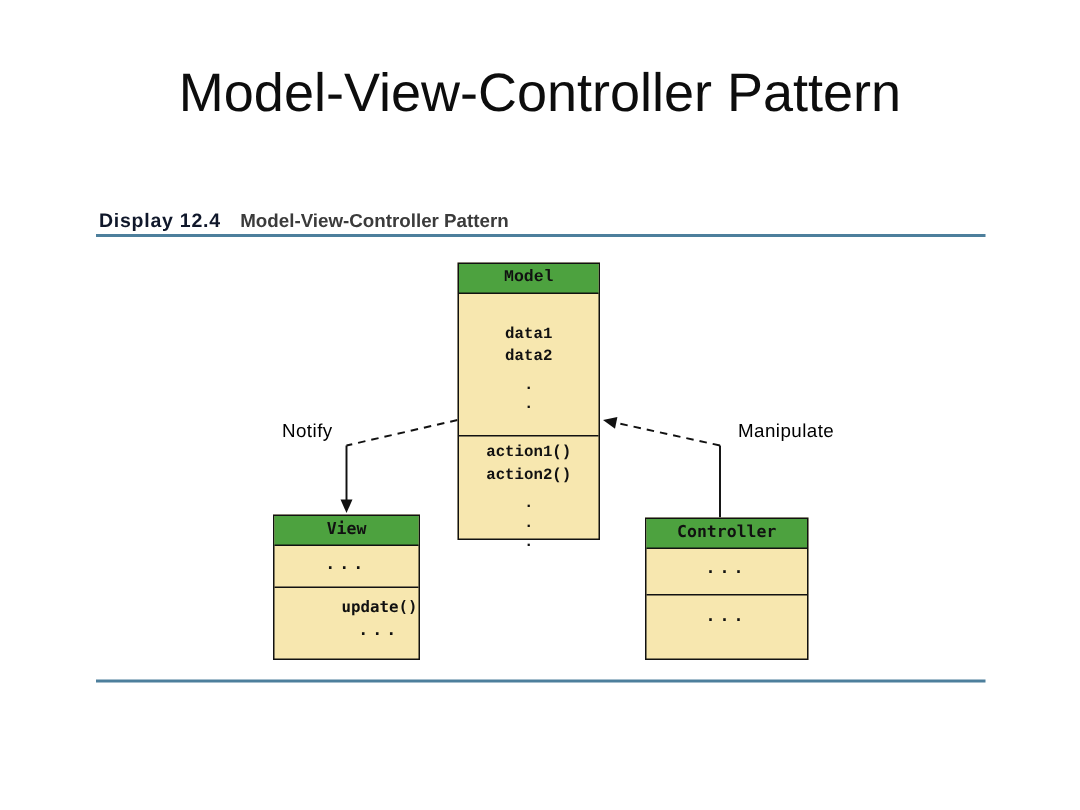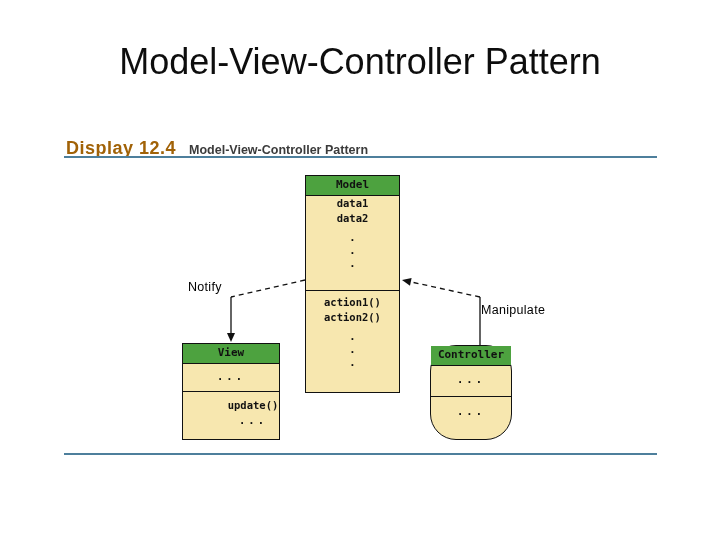--- a/index.html
+++ b/index.html
@@ -24,22 +24,22 @@
     font-weight: 400;
   }
   .fig-header {
     position: absolute;
     top: 138px;
     left: 66px;
     white-space: nowrap;
     font-weight: 700;
   }
   .fig-label {
-    color: #a16207;
-    font-size: 18px;
+    color: #0f172a;
+    font-size: 13px;
     letter-spacing: 0.5px;
   }
   .fig-caption {
     color: #3b3b3b;
     font-size: 12.5px;
     margin-left: 13px;
   }
   .rule {
     position: absolute;
     left: 64px;
@@ -68,41 +68,41 @@
     font-size: 11px;
   }
   .compartment { overflow: hidden; }
   .compartment.divided { border-top: 1.5px solid #111111; }
   .line { line-height: 15px; }
   .dotline { line-height: 13px; font-weight: 700; }
   .gap-top { margin-top: 5px; }
   .ellipsis { letter-spacing: 3px; }
 
   
-  .box-model { left: 305px; top: 175px; width: 95px; height: 218px; }
-  .box-model .comp-attrs { height: 82px; padding-top: 0; }
+  .box-model { left: 305px; top: 175px; width: 95px; height: 185px; font-family: Liberation Mono, monospace; }
+  .box-model .comp-attrs { height: 82px; padding-top: 20px; }
   .box-model .comp-methods { height: 82px; padding-top: 4px; margin-top: 12px; }
   
   .box-view { left: 182px; top: 343px; width: 98px; height: 97px; }
   .box-view .comp-attrs { height: 27px; padding-top: 5px; }
   .box-view .comp-methods { height: 48.5px; padding-top: 6px; padding-left: 44px; }
   
-  .box-controller { left: 430px; top: 345px; width: 82px; height: 95px; border-radius: 26px; }
+  .box-controller { left: 430px; top: 345px; width: 109px; height: 95px; }
   .box-controller .comp-attrs { height: 30px; padding-top: 6px; }
   .box-controller .comp-methods { height: 43.5px; padding-top: 7px; }
 
   .connector-label {
     position: absolute;
     font-size: 12.5px;
     color: #000000;
     font-weight: 400;
     letter-spacing: 0.3px;
   }
   .label-notify { left: 188px; top: 280px; }
-  .label-manipulate { left: 481px; top: 280px; margin-top: 23px; }
+  .label-manipulate { left: 492px; top: 280px; }
 
   svg.connectors {
     position: absolute;
     left: 0; top: 0;
     width: 720px; height: 540px;
     pointer-events: none;
   }
 </style>
 </head>
 <body>

